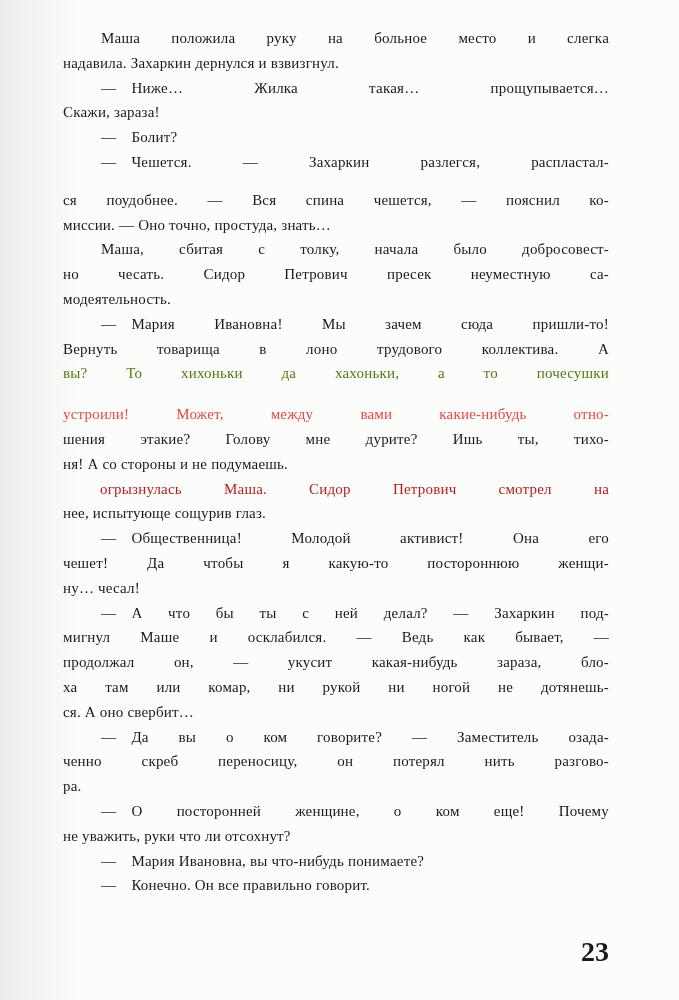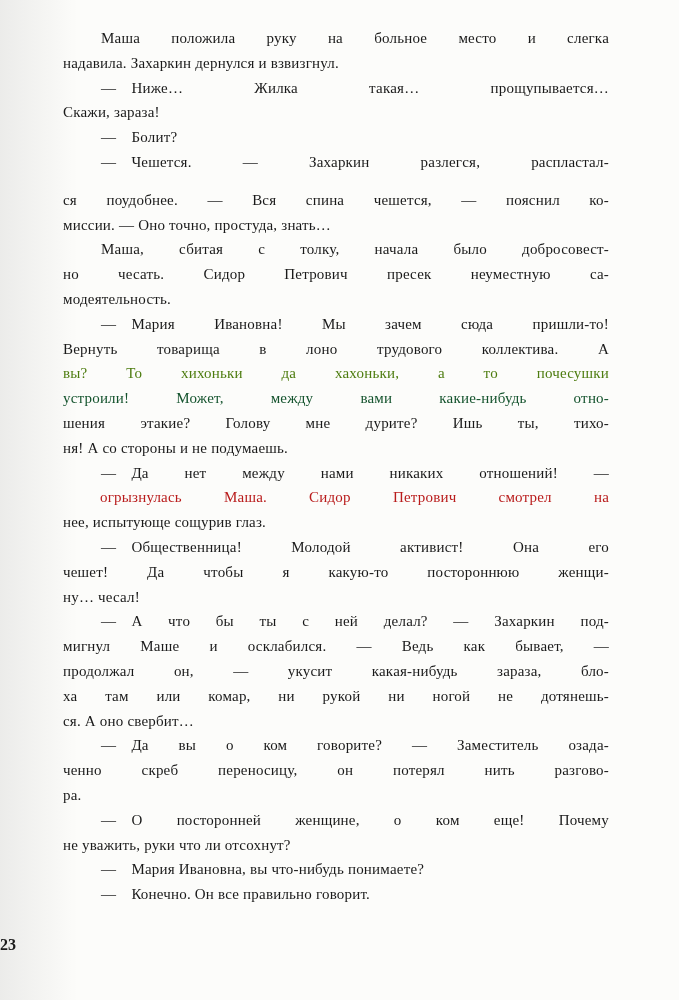--- a/index.html
+++ b/index.html
@@ -38,24 +38,24 @@
     text-align-last: justify;
   }
   .line.indent {
     text-indent: 38px;
   }
   .page-number {
     position: absolute;
     top: 936px;
     left: 0;
     width: 609px;
-    text-align: left;
+    text-align: right;
     font-family: "Liberation Serif", "DejaVu Serif", serif;
     font-weight: bold;
-    font-size: 16px;
+    font-size: 28px;
     color: #1a1a1a;
   }
 </style>
 </head>
 <body>
 
 <div class="page" style="background: rgb(252, 252, 250);">
   <div class="gutter-shade"></div>
   <div class="text-block">
       <div class="line indent justify" style="color: rgb(26, 26, 26);">Маша положила руку на больное место и слегка</div>
@@ -65,24 +65,23 @@
       <div class="line indent" style="color: rgb(26, 26, 26);">— Болит?</div>
       <div class="line indent justify" style="color: rgb(26, 26, 26);">— Чешется. — Захаркин разлегся, распластал-</div>
       <div class="line justify" style="color: rgb(26, 26, 26); margin-top: 13px;">ся поудобнее. — Вся спина чешется, — пояснил ко-</div>
       <div class="line" style="color: rgb(26, 26, 26);">миссии. — Оно точно, простуда, знать…</div>
       <div class="line indent justify" style="color: rgb(26, 26, 26);">Маша, сбитая с толку, начала было добросовест-</div>
       <div class="line justify" style="color: rgb(26, 26, 26);">но чесать. Сидор Петрович пресек неуместную са-</div>
       <div class="line" style="color: rgb(26, 26, 26);">модеятельность.</div>
       <div class="line indent justify" style="color: rgb(26, 26, 26);">— Мария Ивановна! Мы зачем сюда пришли-то!</div>
       <div class="line justify" style="color: rgb(26, 26, 26);">Вернуть товарища в лоно трудового коллектива. А</div>
       <div class="line justify" style="color: #4d7c0f;">вы? То хихоньки да хахоньки, а то почесушки</div>
-      <div class="line justify" style="color: #14532d;">устроили! Может, между вами какие-нибудь отно-</div>
+      <div class="line justify" style="color: #ef4444; margin-top: 16px;">устроили! Может, между вами какие-нибудь отно-</div>
       <div class="line justify" style="color: rgb(26, 26, 26);">шения этакие? Голову мне дурите? Ишь ты, тихо-</div>
       <div class="line" style="color: rgb(26, 26, 26);">ня! А со стороны и не подумаешь.</div>
-      <div class="line indent justify" style="color: rgb(26, 26, 26);">— Да нет между нами никаких отношений! —</div>
       <div class="line justify" style="color: #b91c1c; margin-left: 37px;">огрызнулась Маша. Сидор Петрович смотрел на</div>
       <div class="line" style="color: rgb(26, 26, 26);">нее, испытующе сощурив глаз.</div>
       <div class="line indent justify" style="color: rgb(26, 26, 26);">— Общественница! Молодой активист! Она его</div>
       <div class="line justify" style="color: rgb(26, 26, 26);">чешет! Да чтобы я какую-то постороннюю женщи-</div>
       <div class="line" style="color: rgb(26, 26, 26);">ну… чесал!</div>
       <div class="line indent justify" style="color: rgb(26, 26, 26);">— А что бы ты с ней делал? — Захаркин под-</div>
       <div class="line justify" style="color: rgb(26, 26, 26);">мигнул Маше и осклабился. — Ведь как бывает, —</div>
       <div class="line justify" style="color: rgb(26, 26, 26);">продолжал он, — укусит какая-нибудь зараза, бло-</div>
       <div class="line justify" style="color: rgb(26, 26, 26);">ха там или комар, ни рукой ни ногой не дотянешь-</div>
       <div class="line" style="color: rgb(26, 26, 26);">ся. А оно свербит…</div>

